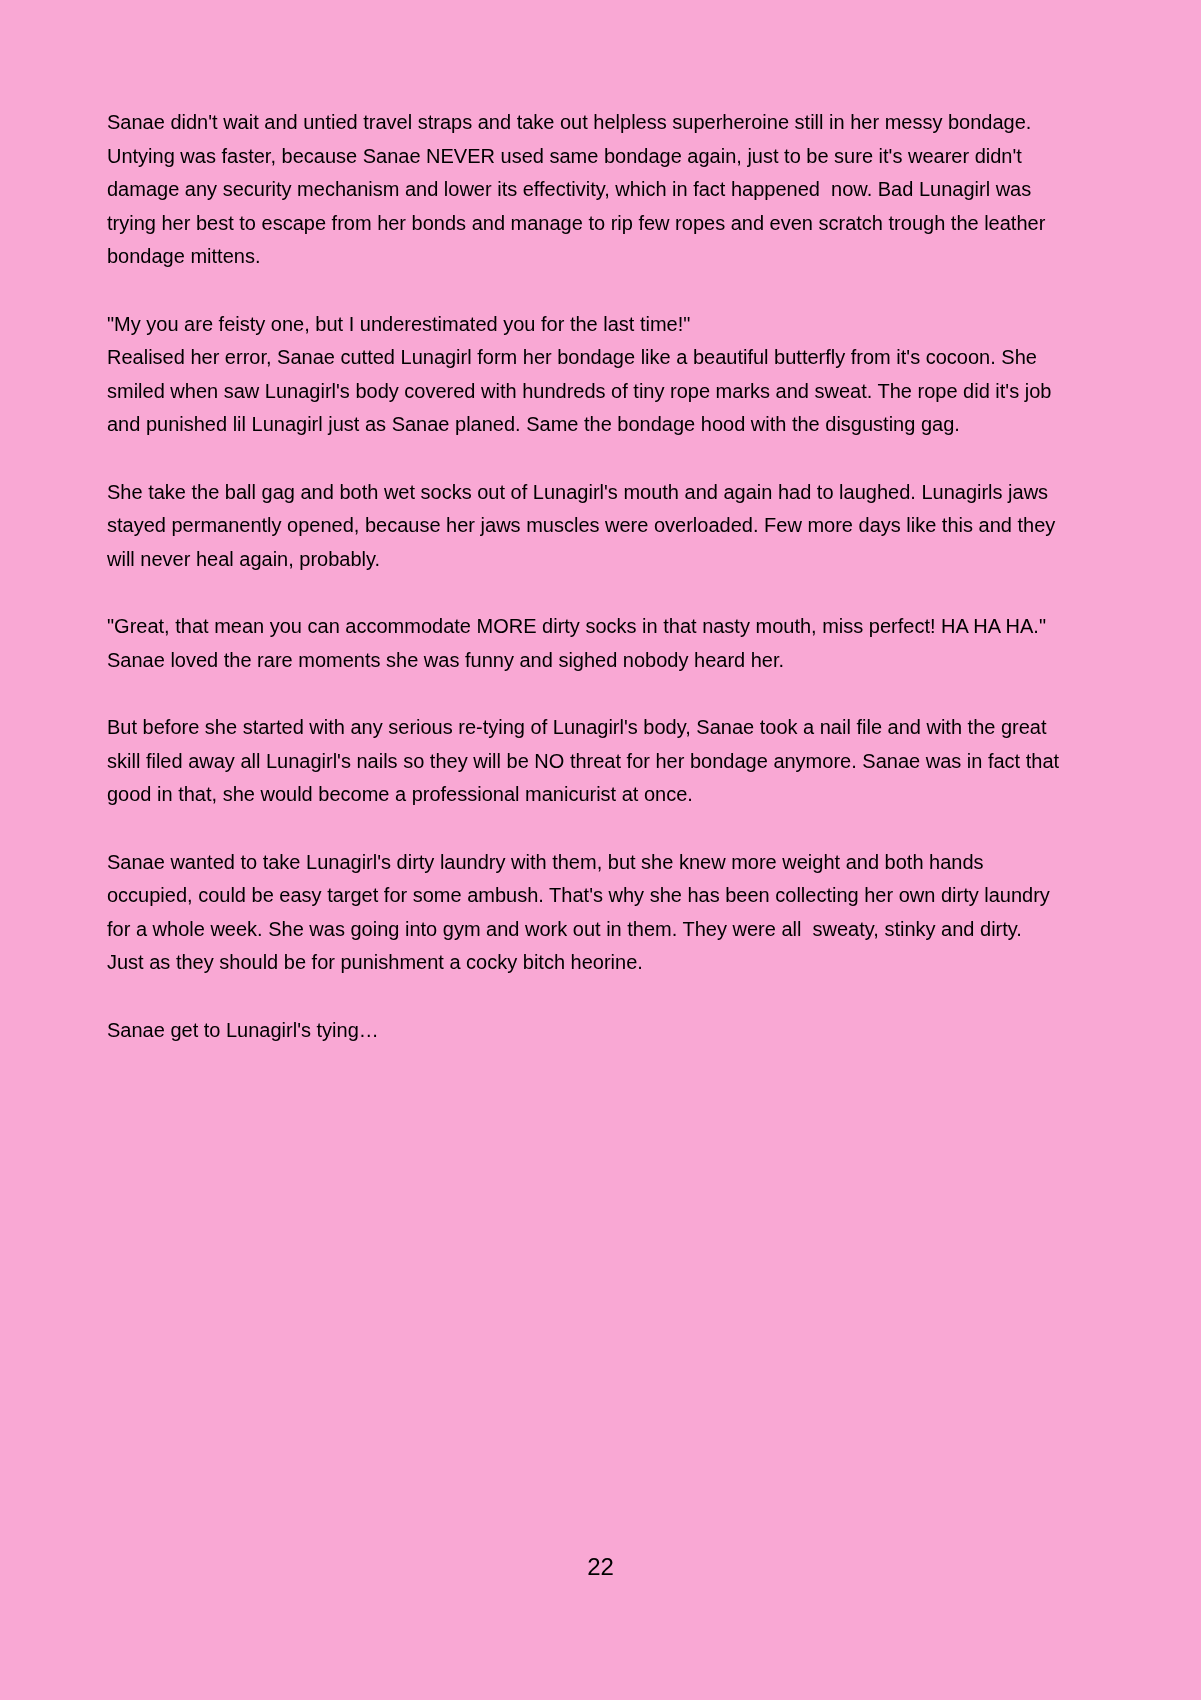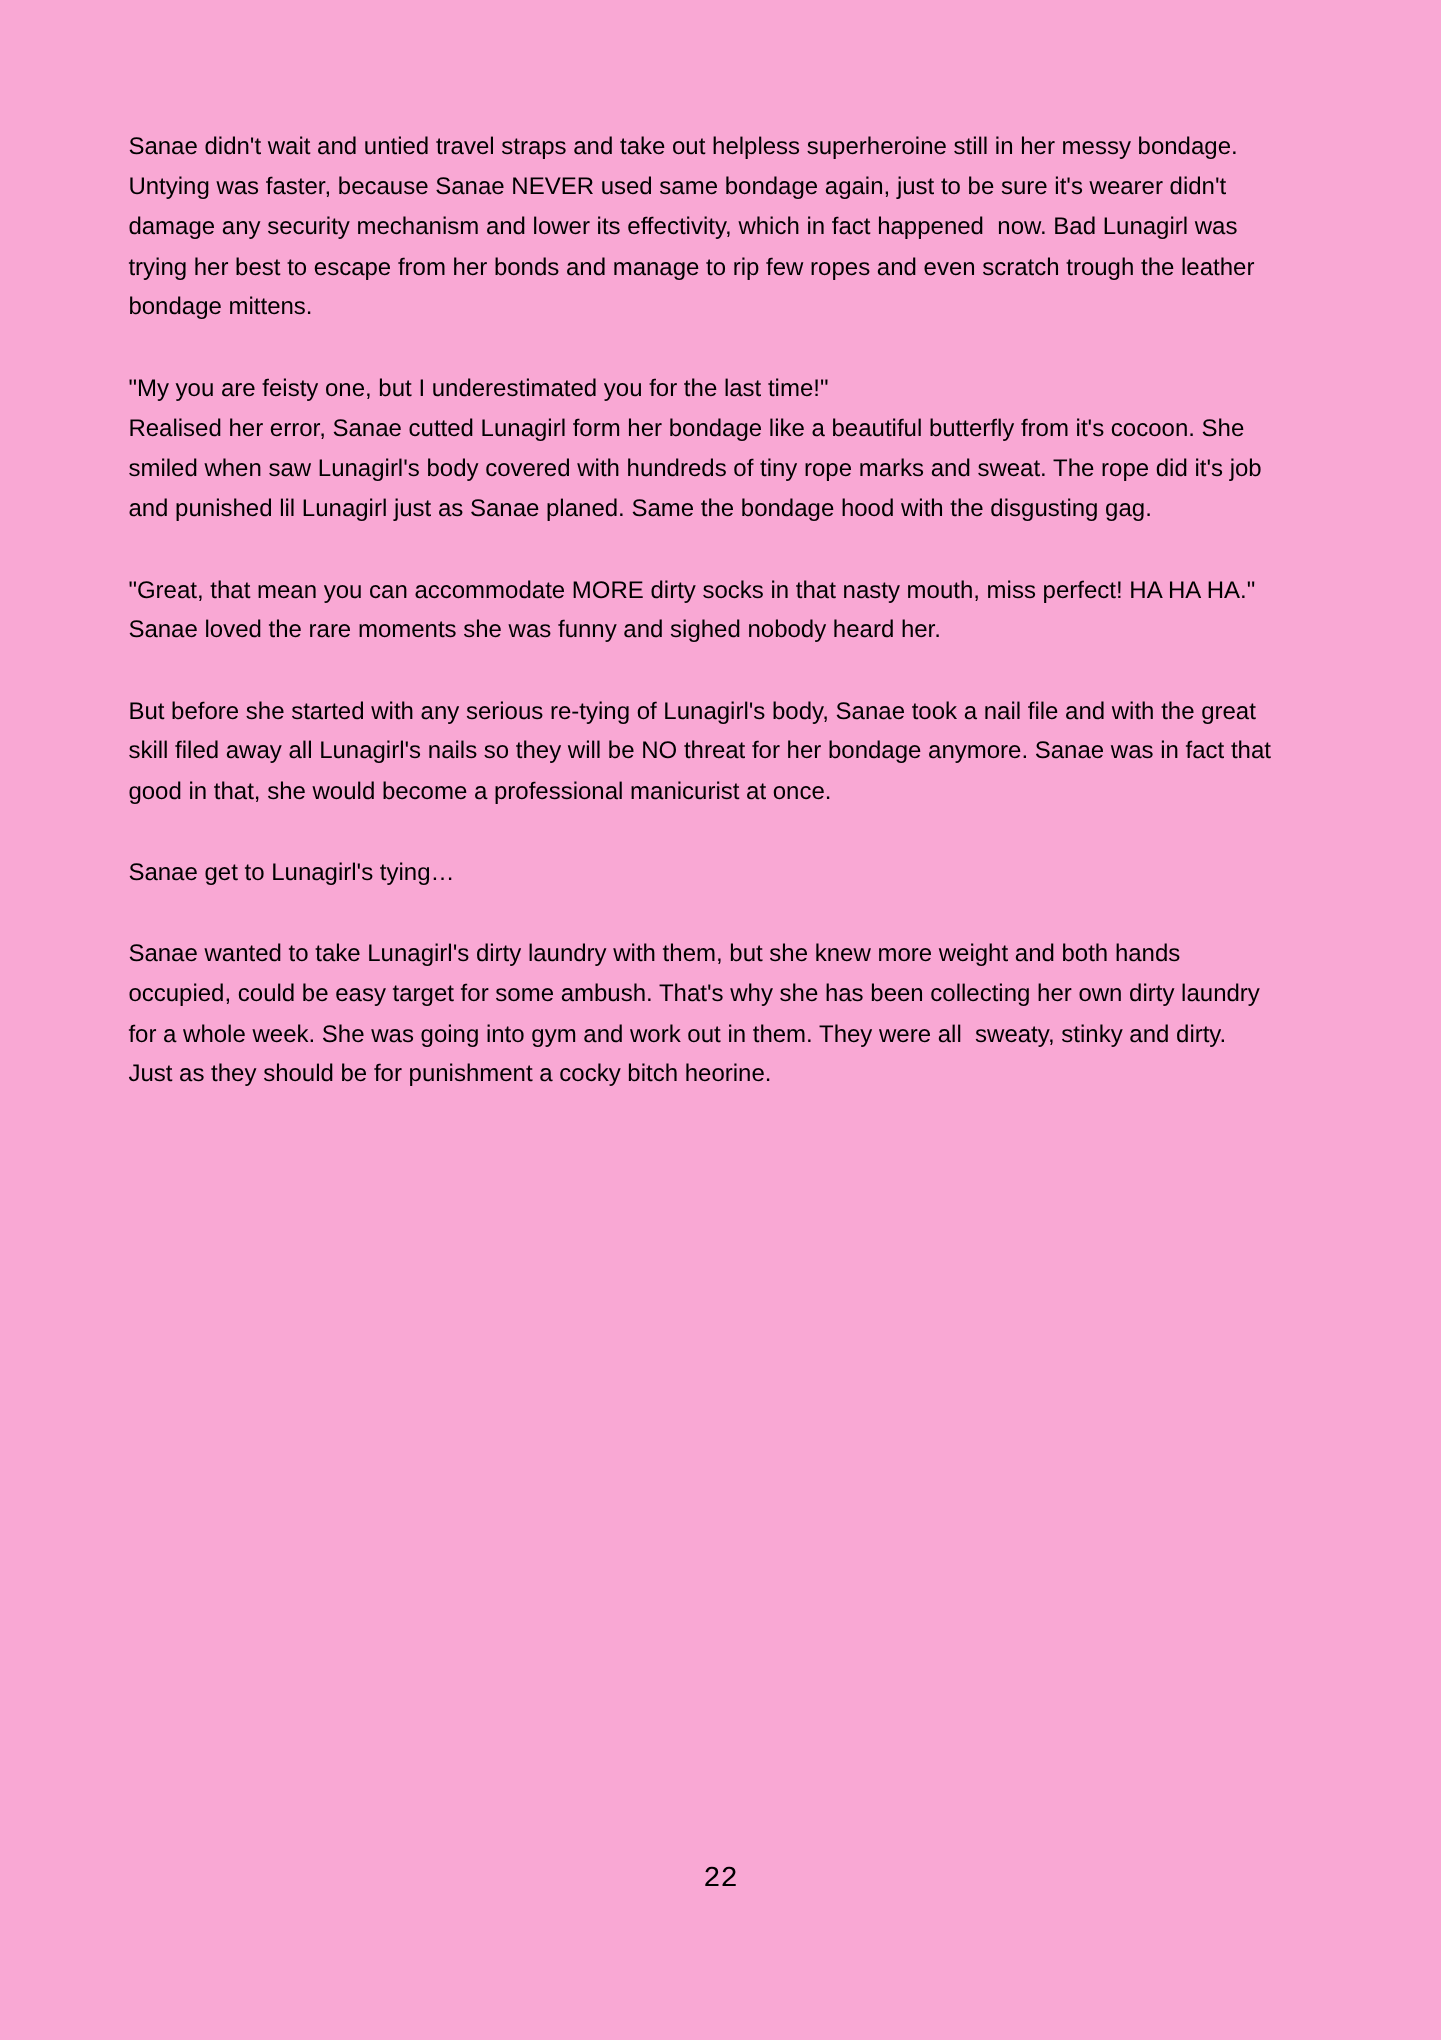--- a/index.html
+++ b/index.html
@@ -29,45 +29,48 @@
       white-space: pre; 
       letter-spacing: 0px;
       color: #000000;
     }
     .page-number {
       position: absolute;
       top: 1553px;
       left: 0;
       width: 100%;
       text-align: center;
-      font-family: Liberation Mono, monospace;
+      font-family: Liberation Sans, sans-serif;
       font-size: 24px;
       line-height: 28px;
       color: #000000;
     }
   </style>
 </head>
 <body>
 
 <div class="page">
   <div class="text-block">
     <p class="para">Sanae didn't wait and untied travel straps and take out helpless superheroine still in her messy bondage.
 Untying was faster, because Sanae NEVER used same bondage again, just to be sure it's wearer didn't
 damage any security mechanism and lower its effectivity, which in fact happened  now. Bad Lunagirl was
 trying her best to escape from her bonds and manage to rip few ropes and even scratch trough the leather
 bondage mittens.</p>
     <p class="para">"My you are feisty one, but I underestimated you for the last time!"
 Realised her error, Sanae cutted Lunagirl form her bondage like a beautiful butterfly from it's cocoon. She
 smiled when saw Lunagirl's body covered with hundreds of tiny rope marks and sweat. The rope did it's job
 and punished lil Lunagirl just as Sanae planed. Same the bondage hood with the disgusting gag.</p>
+    <p class="para">She take the ball gag and both wet socks out of Lunagirl's mouth and again had to laughed. Lunagirls jaws
+stayed permanently opened, because her jaws muscles were overloaded. Few more days like this and they
+will never heal again, probably.</p>
     <p class="para">"Great, that mean you can accommodate MORE dirty socks in that nasty mouth, miss perfect! HA HA HA."
 Sanae loved the rare moments she was funny and sighed nobody heard her.</p>
     <p class="para">But before she started with any serious re-tying of Lunagirl's body, Sanae took a nail file and with the great
 skill filed away all Lunagirl's nails so they will be NO threat for her bondage anymore. Sanae was in fact that
 good in that, she would become a professional manicurist at once.</p>
-    <p class="para">Sanae get to Lunagirl's tying…</p>
     <p class="para">Sanae wanted to take Lunagirl's dirty laundry with them, but she knew more weight and both hands
 occupied, could be easy target for some ambush. That's why she has been collecting her own dirty laundry
 for a whole week. She was going into gym and work out in them. They were all  sweaty, stinky and dirty.
 Just as they should be for punishment a cocky bitch heorine.</p>
+    <p class="para">Sanae get to Lunagirl's tying…</p>
   </div>
   <div class="page-number">22</div>
 </div>
 
 </body></html>

